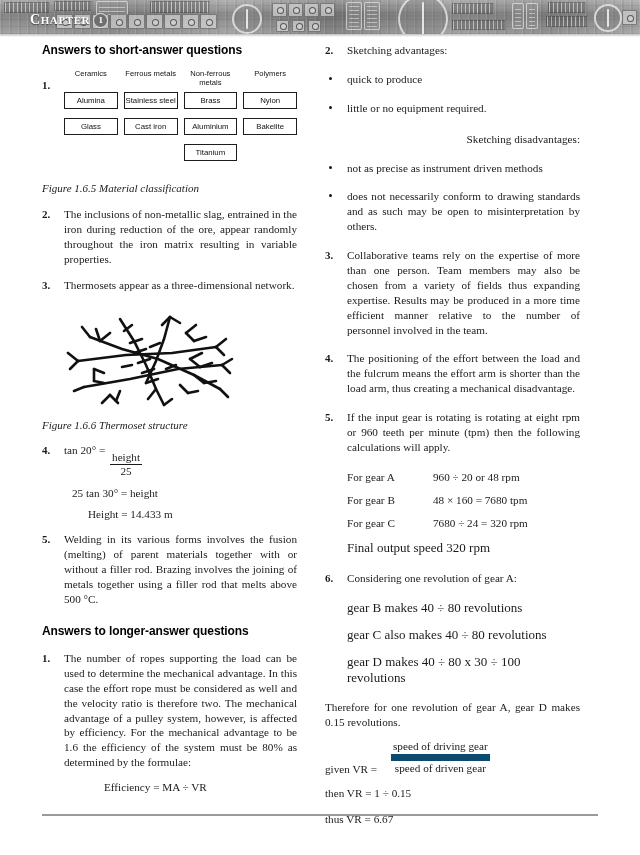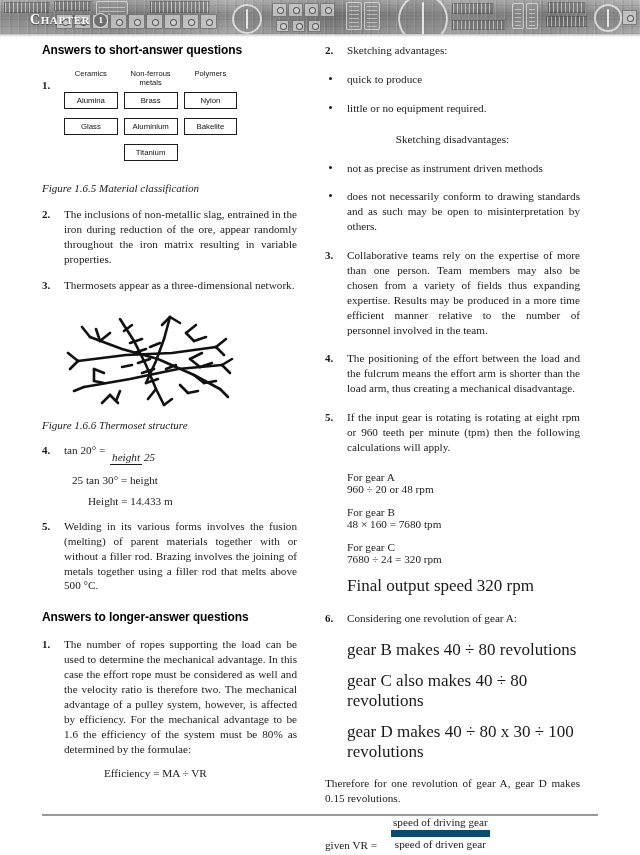--- a/index.html
+++ b/index.html
@@ -183,21 +183,21 @@
     position: absolute;
     left: 4px; top: 5px;
     width: 3px; height: 3px;
     border-radius: 50%;
     background: #1a1a1a;
   }
   .plain-para {
     font-size: 11.2px;
     line-height: 1.33;
     margin-bottom: 11px;
-    text-align: center;
+    text-align: right;
   }
 
   .fig-caption {
     font-family: "Liberation Serif", serif;
     font-style: italic;
     font-size: 11px;
     margin: 6px 0 13px 0;
   }
 
   
@@ -256,25 +256,24 @@
     padding-left: 22px;
     margin-bottom: 9px;
     font-size: 11.2px;
   }
   .eq-item > .num {
     position: absolute; left: 0; top: 0;
     font-weight: bold; font-size: 11px;
   }
   .frac {
     display: inline-flex;
-    flex-direction: row;
+    flex-direction: column;
     align-items: center;
     vertical-align: -0.55em;
     margin-left: 2px;
-    font-style: italic;
   }
   .frac .numer {
     border-bottom: 1px solid #1a1a1a;
     padding: 0 2px 0px 2px;
     line-height: 1.18;
   }
   .frac .denom {
     padding: 0 2px;
     line-height: 1.22;
   }
@@ -285,27 +284,26 @@
   .pad1 { padding-left: 30px; }
   .pad2 { padding-left: 46px; }
   .pad4 { padding-left: 62px; }
 
   
   .gear-row {
     display: flex;
     font-size: 11.2px;
     margin-bottom: 11px;
     padding-left: 22px;
-    flex-direction: column;
   }
   .gear-row .gl { width: 86px; }
   .gear-row .gr { flex: 1; }
 
   .sub-line {
-    font-size: 17px;
+    font-size: 13px;
     padding-left: 22px;
     margin-bottom: 11px;
   }
   .flush-line {
     font-size: 11.2px;
     margin-bottom: 11px;
     line-height: 1.33;
   }
 
   .vr-block {
@@ -424,20 +422,26 @@
       <span class="num">1.</span>
       <div class="matrix">
 
         <div class="mx-col">
           <div class="mx-head">Ceramics</div>
           <div class="mx-cell">Alumina</div>
           <div class="mx-cell">Glass</div>
           <div class="mx-cell empty"></div>
         </div>
 
+        <div class="mx-col">
+          <div class="mx-head">Ferrous metals</div>
+          <div class="mx-cell">Stainless steel</div>
+          <div class="mx-cell">Cast iron</div>
+          <div class="mx-cell empty"></div>
+        </div>
 
         <div class="mx-col">
           <div class="mx-head">Non-ferrous metals</div>
           <div class="mx-cell">Brass</div>
           <div class="mx-cell">Aluminium</div>
           <div class="mx-cell">Titanium</div>
         </div>
 
         <div class="mx-col">
           <div class="mx-head">Polymers</div>

